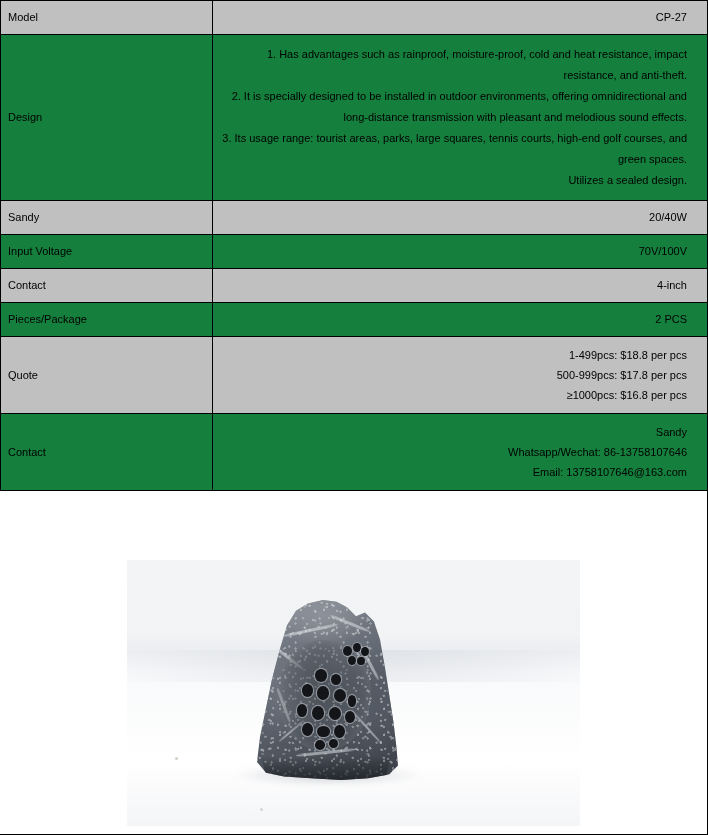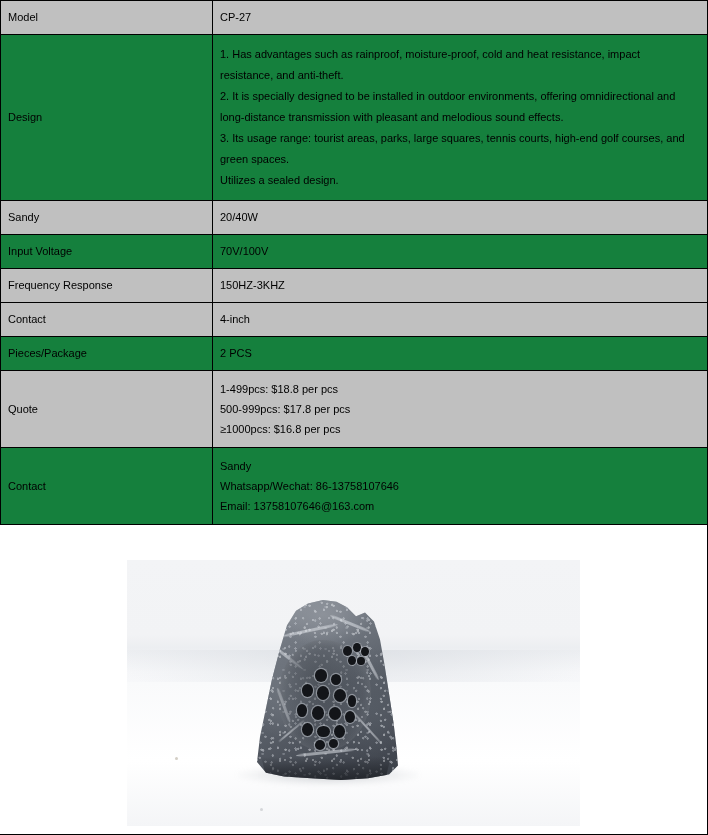--- a/index.html
+++ b/index.html
@@ -45,20 +45,21 @@
     background: #15803d;
   }
 
   table.spec tr.shaded td {
     background: #c0c0c0;
   }
 
   .cell-inner {
     padding: 7px 20px 7px 7px;
     white-space: pre-line;
+    text-align: right;
   }
 
   .cell-label {
     padding: 7px 6px 7px 7px;
   }
 
   
   tr.design-row td { vertical-align: middle; }
   tr.design-row td.value .cell-inner {
     padding-top: 9px;
@@ -294,28 +295,20 @@
 
       <tr class="short-row">
         <td class="label">
           <div class="cell-label">Input Voltage</div>
         </td>
         <td class="value">
           <div class="cell-inner">70V/100V</div>
         </td>
       </tr>
 
-      <tr class="shaded short-row">
-        <td class="label">
-          <div class="cell-label">Frequency Response</div>
-        </td>
-        <td class="value">
-          <div class="cell-inner">150HZ-3KHZ</div>
-        </td>
-      </tr>
 
 
       <tr class="shaded short-row">
         <td class="label">
           <div class="cell-label">Contact</div>
         </td>
         <td class="value">
           <div class="cell-inner">4-inch</div>
         </td>
       </tr>

